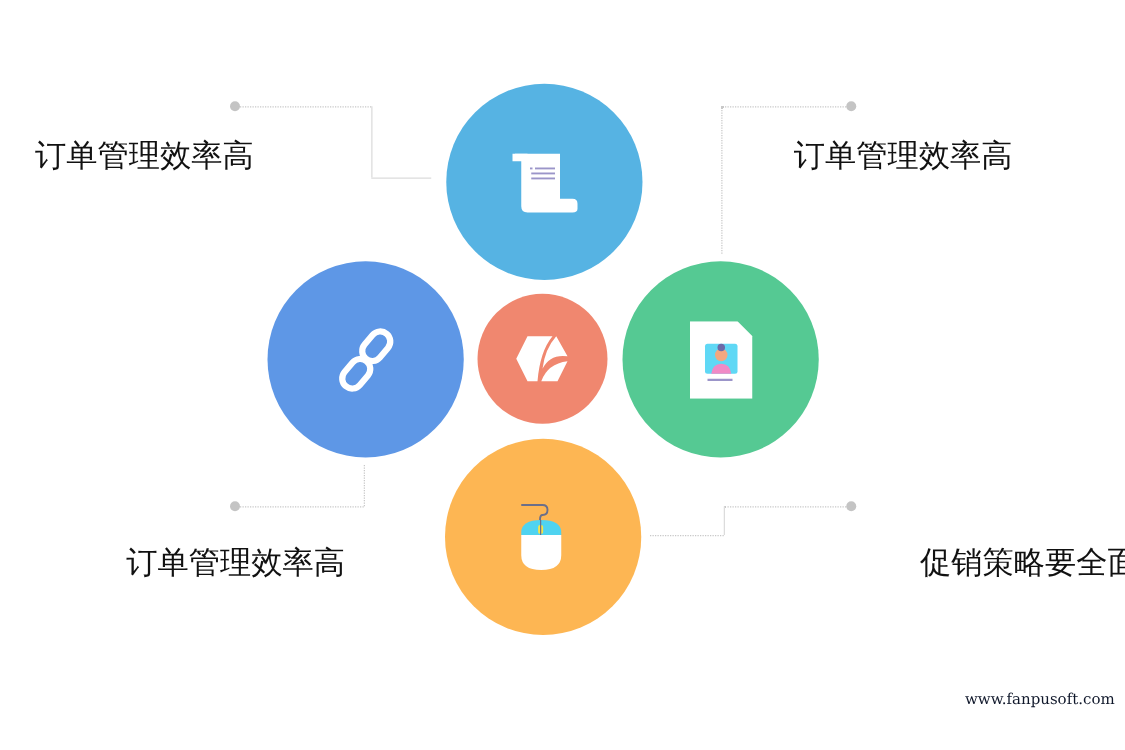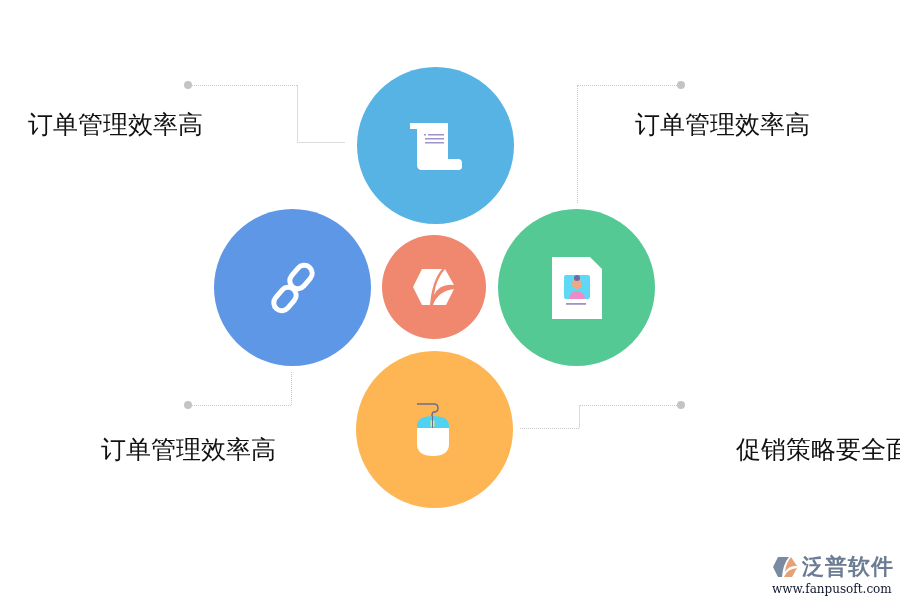--- a/index.html
+++ b/index.html
@@ -85,22 +85,14 @@
   <svg width="40" height="56" viewBox="0 0 40 56">
     <path d="M2 2 H19 Q23 2 23 6 Q23 10 19 10 Q17 10 17 14 V18" fill="none" stroke="#6b6f8a" stroke-width="1.5"></path>
     <path d="M2 24 Q2 14 18 14 Q34 14 34 24 V26 H2 Z" fill="#4fd3f0"></path>
     <path d="M2 26 H34 V42 Q34 54 18 54 Q2 54 2 42 Z" fill="#ffffff"></path>
     <rect x="15.5" y="18" width="4" height="7" rx="1.5" fill="#f5e34a"></rect>
     <line x1="17.5" y1="14" x2="17.5" y2="26" stroke="#6b6f8a" stroke-width="1"></line>
   </svg>
 </div>
 
 <div class="logo">
-  <div class="logo-top">
-    <svg width="26" height="22" viewBox="0 0 26 22">
-      <path d="M6 1 H17 Q11 8 10 21 H6 L1 11 Z" fill="#7a8aa0"></path>
-      <path d="M19 1 L25 10 Q17 9 13 16 Q14 7 19 1 Z" fill="#e7a077"></path>
-      <path d="M25 12 L20 21 H12 Q15 13 25 12 Z" fill="#e7a077"></path>
-    </svg>
-    <span class="logo-name">泛普软件</span>
-  </div>
   <span class="logo-url">www.fanpusoft.com</span>
 </div>
 
 </body></html>

